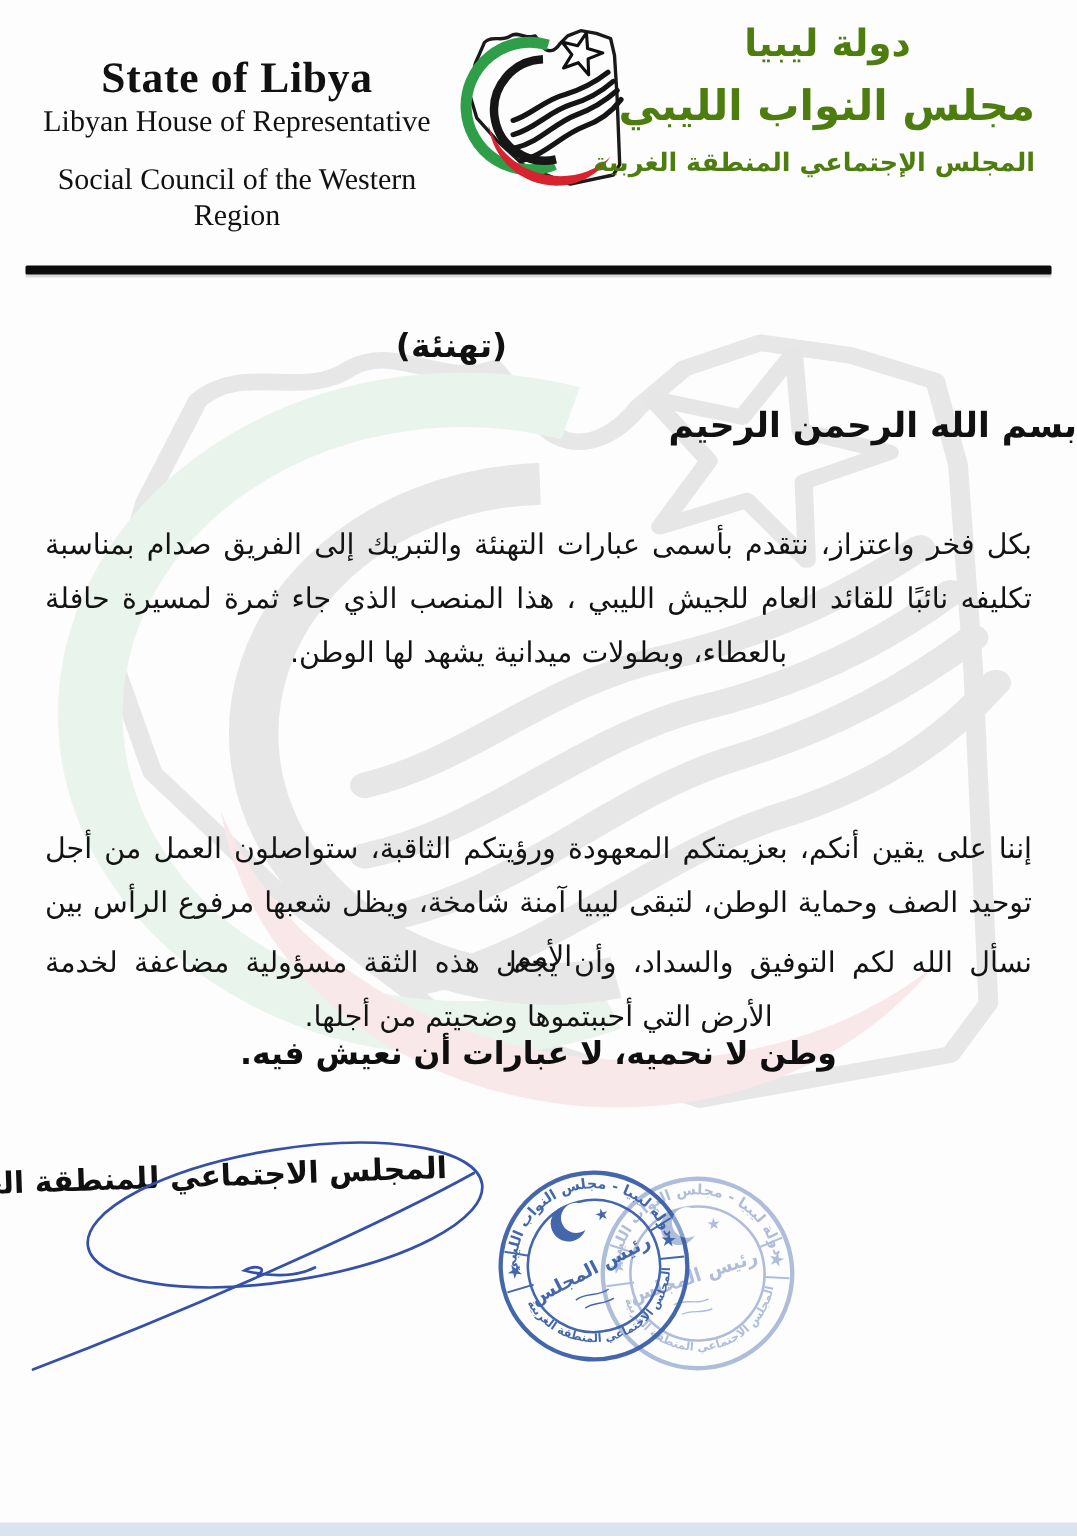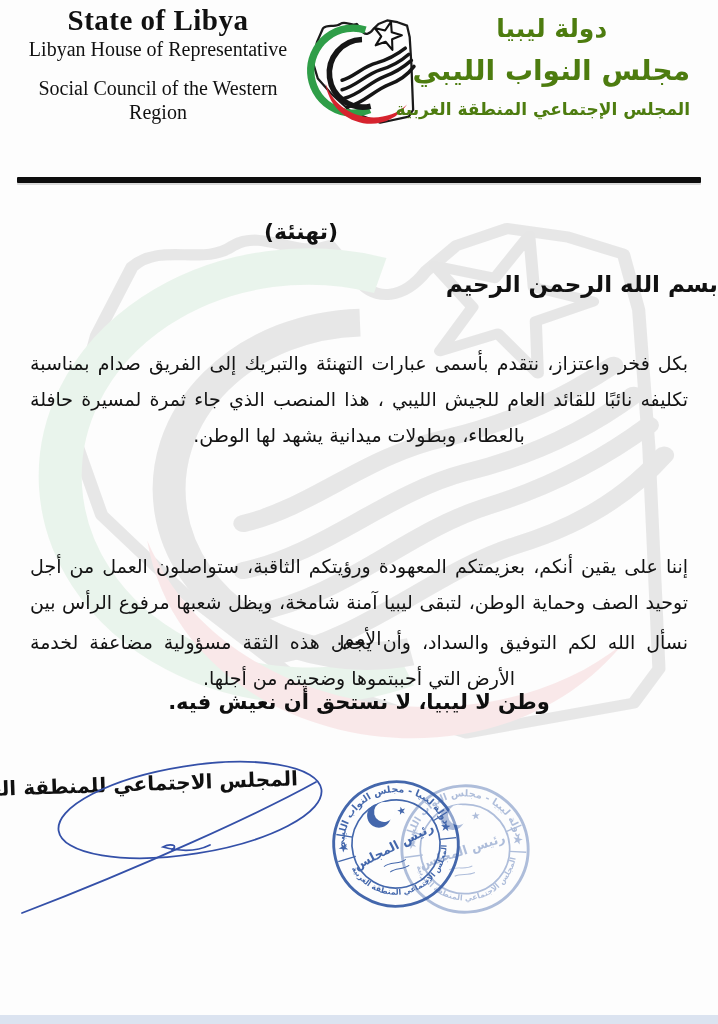--- a/index.html
+++ b/index.html
@@ -3,21 +3,21 @@
 <meta charset="utf-8">
 <style>
   html,body{margin:0;padding:0;background:#888;}
   .page{
     position:relative; width:718px; height:1024px; margin:0 auto;
     background:#fdfdfd; overflow:hidden;
     font-family:"DejaVu Sans", sans-serif;
   }
   
   .hdr-en{
-    position:absolute; left:8px; top:4px; width:300px; text-align:center;
+    position:absolute; left:8px; top:36px; width:300px; text-align:center;
     font-family:"Liberation Serif","DejaVu Serif",serif; color:#111;
   }
   .hdr-en .l1{font-size:29px; line-height:33px; font-weight:600; letter-spacing:.5px;}
   .hdr-en .l2{font-size:20px; line-height:24px; }
   .hdr-en .l3{font-size:20px; line-height:24px; margin-top:15px;}
   .hdr-ar{
     position:absolute; right:28px; top:14px; direction:rtl; text-align:right;
     font-weight:bold; color:#4d7c0f;
   }
   .hdr-ar .l1{font-size:25px; line-height:30px; padding-left:18px; text-align:center;}
@@ -105,21 +105,21 @@
 
   <div class="rule"></div>
 
   <div class="title">(تهنئة)</div>
   <div class="basmala">بسم الله الرحمن الرحيم</div>
 
   <div class="para p1">بكل فخر واعتزاز، نتقدم بأسمى عبارات التهنئة والتبريك إلى الفريق صدام بمناسبة تكليفه نائبًا للقائد العام للجيش الليبي ، هذا المنصب الذي جاء ثمرة لمسيرة حافلة بالعطاء، وبطولات ميدانية يشهد لها الوطن.</div>
   <div class="para p3">إننا على يقين أنكم، بعزيمتكم المعهودة ورؤيتكم الثاقبة، ستواصلون العمل من أجل توحيد الصف وحماية الوطن، لتبقى ليبيا آمنة شامخة، ويظل شعبها مرفوع الرأس بين الأمم.</div>
   <div class="para p4">نسأل الله لكم التوفيق والسداد، وأن يجعل هذه الثقة مسؤولية مضاعفة لخدمة الأرض التي أحببتموها وضحيتم من أجلها.</div>
 
-  <div class="closing">وطن لا ليبيا، لا نستحق أن نعيش فيه.</div>
+  <div class="closing">وطن لا نحميه، لا عبارات أن نعيش فيه.</div>
 
   <div class="sig-label">المجلس الاجتماعي للمنطقة الغربية</div>
 
   <svg class="sig-ink" viewBox="0 740 480 190">
     <g fill="none" stroke="#3450a8" stroke-width="1.8" stroke-linecap="round">
       <ellipse cx="190" cy="810" rx="133" ry="44" transform="rotate(-9 190 810)"></ellipse>
       <path d="M 316 782 C 262 812 140 868 22 913"></path>
       <path d="M 210 845 C 196 852 178 851 163 847 C 170 843 179 845 172 850"></path>
     </g>
   </svg>

